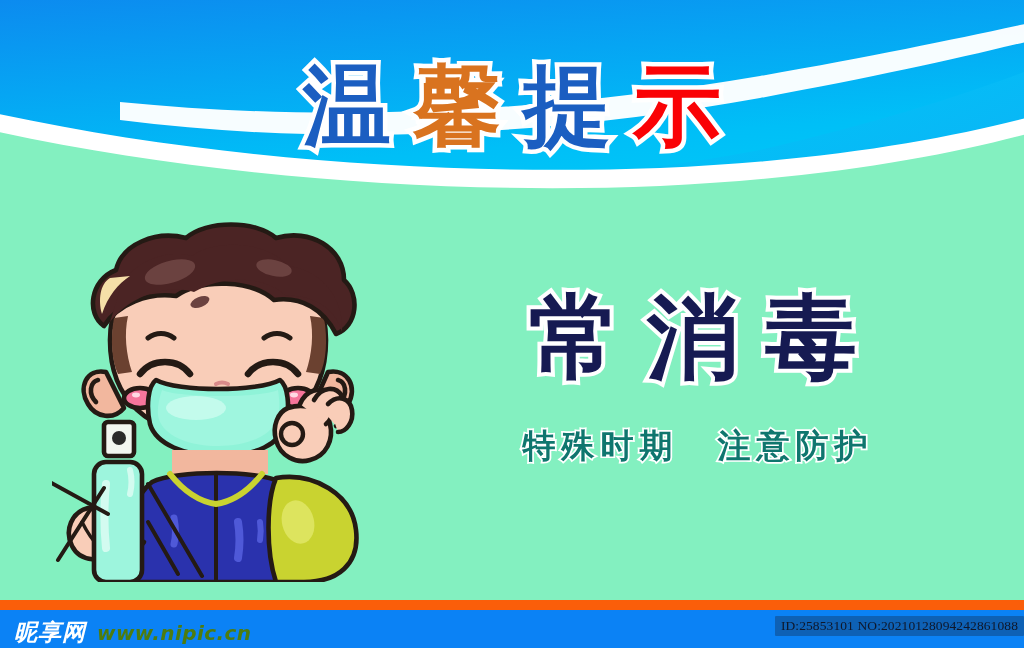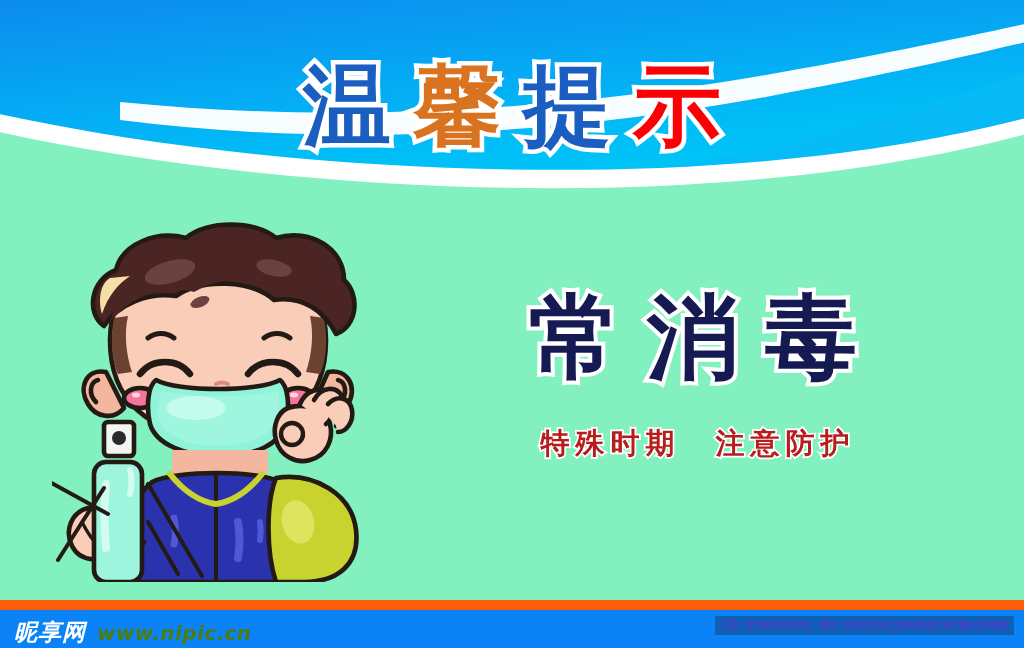--- a/index.html
+++ b/index.html
@@ -41,21 +41,21 @@
   .slogan-char{
     font-family:"DejaVu Sans","Liberation Sans",sans-serif;
     font-size:92px;line-height:1.0;font-weight:700;color:#161A52;
     -webkit-text-stroke:8px #ffffff;
     paint-order:stroke fill;
   }
   .subtitle{
     position:absolute;left:468px;top:424px;width:460px;
     z-index:6;text-align:center;
     font-family:"DejaVu Sans","Liberation Sans",sans-serif;
-    font-size:29px;font-weight:700;color:#b91c1c;
+    font-size:33px;font-weight:700;color:#0f766e;
     letter-spacing:6px;
     -webkit-text-stroke:3.4px #ffffff;
     paint-order:stroke fill;
   }
 
   
   .character{position:absolute;left:52px;top:222px;width:340px;height:360px;z-index:5;}
   .character svg{display:block;width:340px;height:360px;}
 
   
@@ -69,25 +69,25 @@
     font-family:"DejaVu Sans","Liberation Sans",sans-serif;
     font-size:23px;font-weight:700;font-style:italic;color:#ffffff;
     letter-spacing:1px;
   }
   .wm-url{
     font-family:"DejaVu Sans","Liberation Sans",sans-serif;
     font-size:20px;font-weight:700;font-style:italic;color:#4d7c0f;
     letter-spacing:0.4px;
   }
   .idbox{
-    position:absolute;right:10px;top:16px;
+    position:absolute;right:0;top:16px;
     background:rgba(18,52,92,0.42);
     padding:2px 6px;border-radius:1px;
-    font-family:Liberation Mono, monospace;
-    font-size:13.5px;color:#6d28d9;white-space:nowrap;letter-spacing:0.1px;
+    font-family:Liberation Serif, serif;
+    font-size:13.5px;color:#0f172a;white-space:nowrap;letter-spacing:0.1px;
   }
 </style>
 </head>
 <body>
 
 <div class="poster">
 
   <div class="bg-layer">
     <svg class="bg-svg" viewBox="0 0 1024 648" preserveAspectRatio="none">
       <defs>

